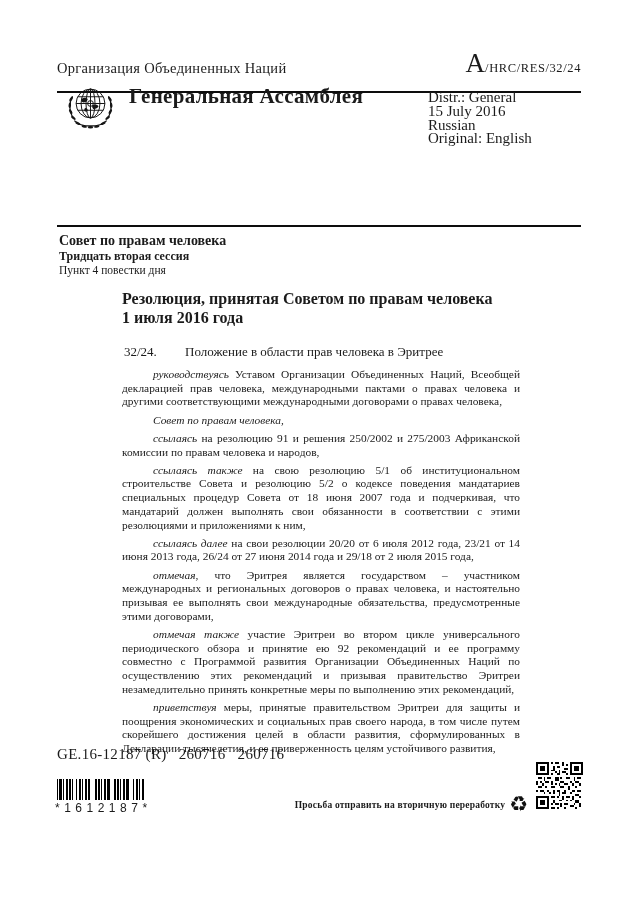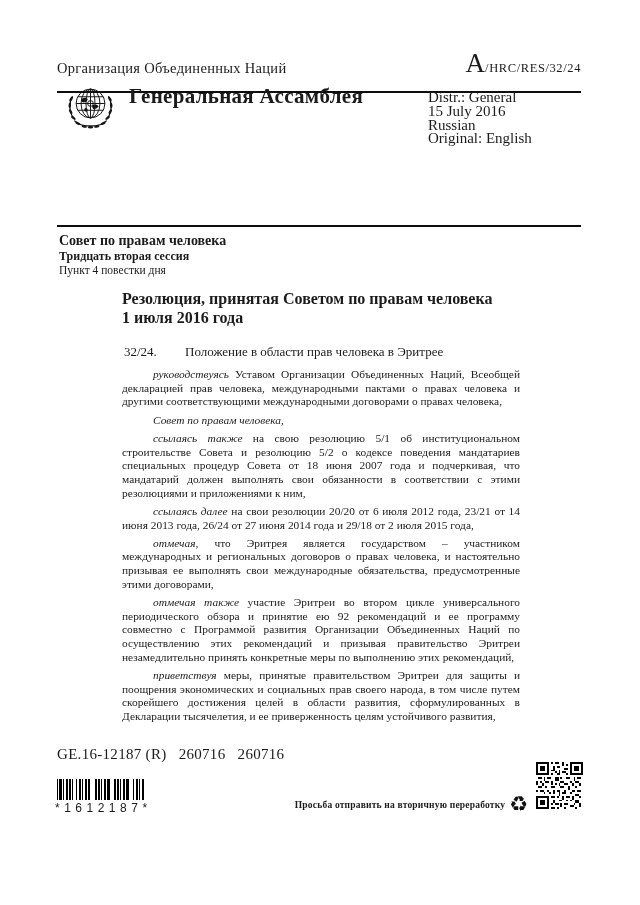--- a/index.html
+++ b/index.html
@@ -151,20 +151,21 @@
     <div>1 июля 2016 года</div>
   </div>
 
   <div class="res-subtitle">
     <span class="res-number">32/24.</span><span>Положение в области прав человека в Эритрее</span>
   </div>
 
   <div class="doc-body">
     <p><em>руководствуясь</em><span> Уставом Организации Объединенных Наций, Всеобщей декларацией прав человека, международными пактами о правах человека и другими соответствующими международными договорами о правах человека,</span></p>
     <p><em>Совет по правам человека,</em><span></span></p>
+    <p><em>ссылаясь</em><span> на резолюцию 91 и решения 250/2002 и 275/2003 Африканской комиссии по правам человека и народов,</span></p>
     <p><em>ссылаясь также</em><span> на свою резолюцию 5/1 об институциональном строительстве Совета и резолюцию 5/2 о кодексе поведения мандатариев специальных процедур Совета от 18 июня 2007 года и подчеркивая, что мандатарий должен выполнять свои обязанности в соответствии с этими резолюциями и приложениями к ним,</span></p>
     <p><em>ссылаясь далее</em><span> на свои резолюции 20/20 от 6 июля 2012 года, 23/21 от 14 июня 2013 года, 26/24 от 27 июня 2014 года и 29/18 от 2 июля 2015 года,</span></p>
     <p><em>отмечая</em><span>, что Эритрея является государством – участником международных и региональных договоров о правах человека, и настоятельно призывая ее выполнять свои международные обязательства, предусмотренные этими договорами,</span></p>
     <p><em>отмечая также</em><span> участие Эритреи во втором цикле универсального периодического обзора и принятие ею 92 рекомендаций и ее программу совместно с Программой развития Организации Объединенных Наций по осуществлению этих рекомендаций и призывая правительство Эритреи незамедлительно принять конкретные меры по выполнению этих рекомендаций,</span></p>
     <p><em>приветствуя</em><span> меры, принятые правительством Эритреи для защиты и поощрения экономических и социальных прав своего народа, в том числе путем скорейшего достижения целей в области развития, сформулированных в Декларации тысячелетия, и ее приверженность целям устойчивого развития,</span></p>
   </div>
 
   <div class="ge-line">GE.16-12187 (R)   260716   260716</div>
   <div class="barcode"></div>
   <div class="barcode-text">*1612187*</div>

